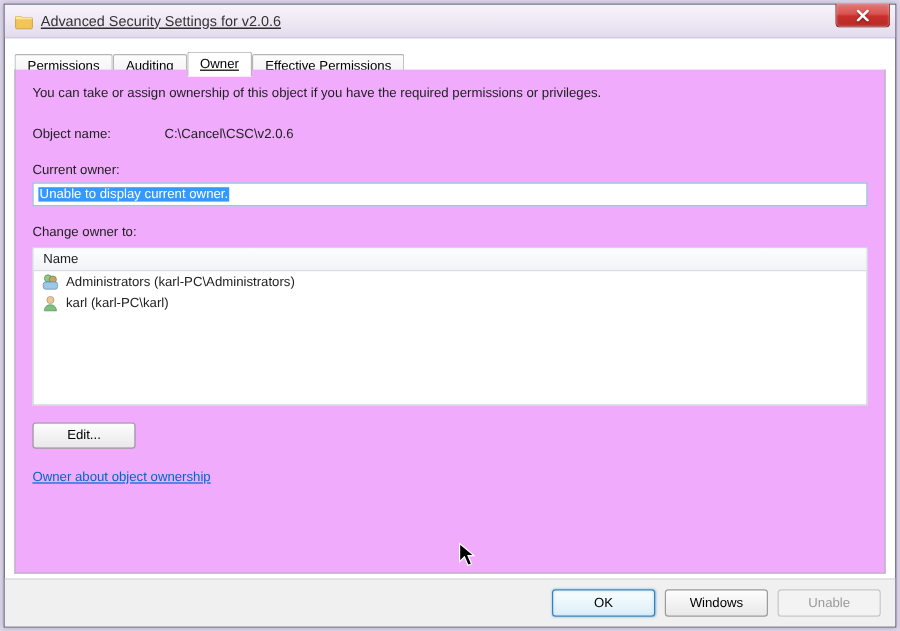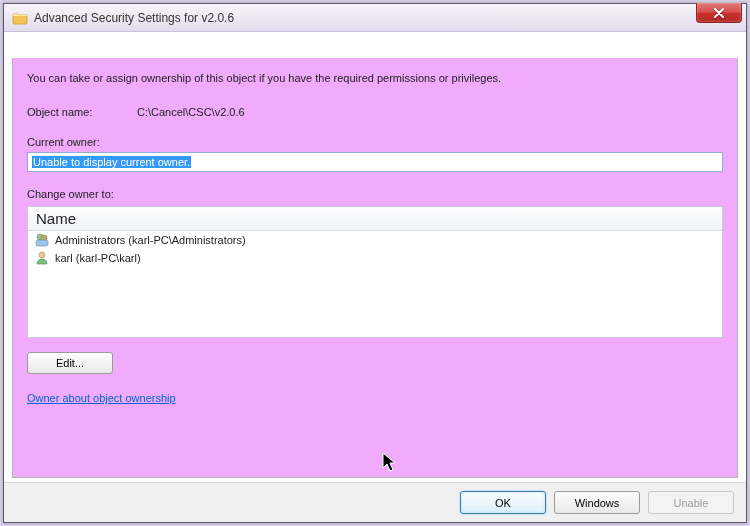--- a/index.html
+++ b/index.html
@@ -3,20 +3,21 @@
 <meta charset="utf-8">
 <style>
   * { box-sizing: border-box; font-family: "Segoe UI", Tahoma, sans-serif; }
   html,body { margin:0; padding:0; }
   body { width:750px; height:526px; background:#dcd4e8; overflow:hidden; }
 
   .window {
     position:absolute; top:3px; left:3px; width:744px; height:520px;
     background:#fff; border:1px solid #5a5a78;
     box-shadow:0 0 4px rgba(0,0,0,.3);
+    text-decoration:underline;
   }
 
   .titlebar {
     height:28px;
     background:linear-gradient(to bottom,#f7f4fa 0%,#ece6f3 60%,#e2dbed 100%);
     border-bottom:1px solid #c9c1d8;
     display:flex; align-items:center; padding:0 0 0 8px;
     position:relative;
   }
   .titlebar .folder-icon { width:16px; height:16px; margin-right:6px; }
@@ -74,21 +75,21 @@
 
   .change-label { margin-top:16px; margin-bottom:6px; }
 
   .listbox {
     border:1px solid #c7cdd6; height:132px; background:#fff;
     font-size:11px;
   }
   .listhead {
     background:linear-gradient(to bottom,#fdfdfe,#f0f3f7);
     border-bottom:1px solid #d9dde3;
-    padding:3px 8px; font-size:15px;
+    padding:3px 8px; font-size:11px;
   }
   .listitem {
     display:flex; align-items:center; gap:5px;
     padding:1px 6px;
   }
   .uicon { width:16px; height:16px; flex:0 0 16px; }
 
   .edit-btn {
     margin-top:14px;
     width:86px; height:22px; font-size:11px;
@@ -138,20 +139,26 @@
         </svg>
     </span>
     <span class="title">Advanced Security Settings for v2.0.6</span>
     <div class="close-btn">
       <svg width="12" height="10" viewBox="0 0 12 10">
         <path d="M2 1 L10 9 M10 1 L2 9" stroke="#fff" stroke-width="2" stroke-linecap="round"></path>
       </svg>
     </div>
   </div>
 
+  <div class="tabstrip">
+    <div class="tab">Permissions</div>
+    <div class="tab">Auditing</div>
+    <div class="tab active">Owner</div>
+    <div class="tab">Effective Permissions</div>
+  </div>
 
   <div class="panel">
     <div class="row-label">You can take or assign ownership of this object if you have the required permissions or privileges.</div>
 
     <div class="obj-row">
       <div class="lab">Object name:</div>
       <div>C:\Cancel\CSC\v2.0.6</div>
     </div>
 
     <div>Current owner:</div>

